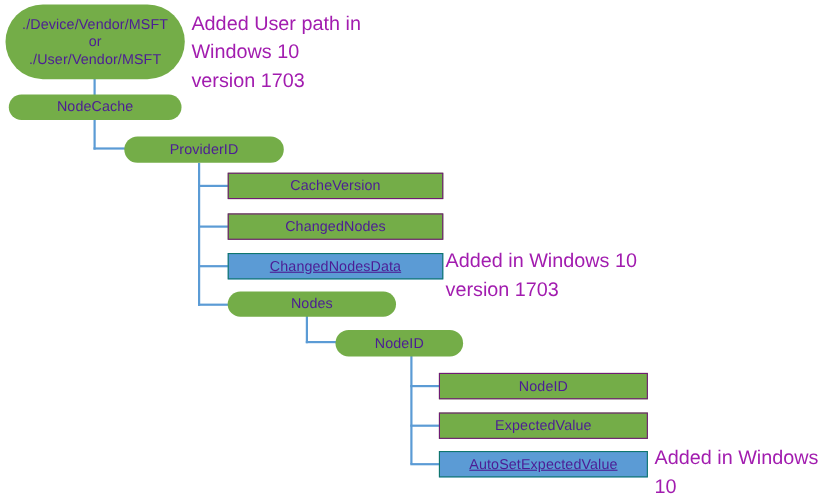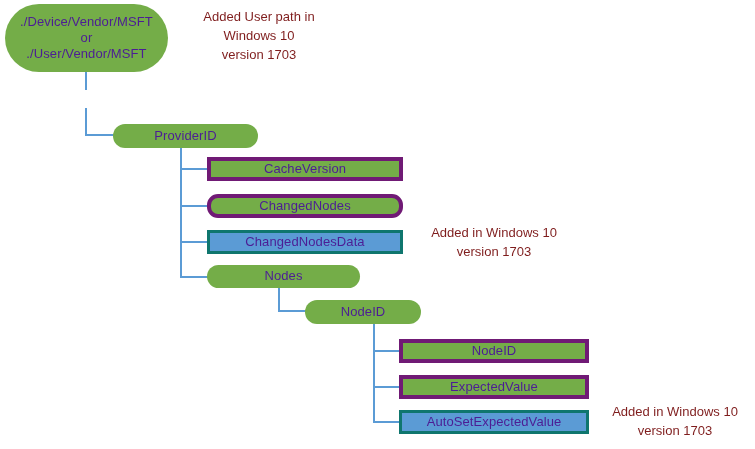--- a/index.html
+++ b/index.html
@@ -27,47 +27,48 @@
     color: #4c1d95;
     font-size: 13px;
     line-height: 1.25;
     text-align: center;
     letter-spacing: 0.1px;
     white-space: pre-line;
     z-index: 3;
   }
   .node.green {
     background: #74AD48;
-    border: 4px solid #701a75;
+    border: 1px solid #701a75;
   }
   .node.blue {
     background: #5B9BD5;
-    border: 3px solid #0f766e;
+    border: 1px solid #0f766e;
+    text-decoration: underline;
   }
   .node.pill {
     border-radius: 999px;
     border: none;
   }
   .node.italic {
   }
   
   .conn {
     position: absolute;
     background: #5B9BD5;
     z-index: 1;
   }
   .conn.v { width: 2px; }
   .conn.h { height: 2px; }
   
   .annot {
     position: absolute;
-    color: #7f1d1d;
-    font-size: 13px;
+    color: #a21caf;
+    font-size: 18px;
     line-height: 1.45;
-    text-align: center;
+    text-align: left;
     white-space: pre-line;
     z-index: 2;
   }
 </style>
 </head>
 <body>
 
 <div id="canvas">
 
   <div class="conn v" style="left:85px; top:70px; height:20px;"></div>
@@ -86,26 +87,27 @@
 
   <div class="conn v" style="left:373px; top:323px; height:99px;"></div>
   <div class="conn h" style="left:373px; top:350px; width:27px;"></div>
   <div class="conn h" style="left:373px; top:386px; width:27px;"></div>
   <div class="conn h" style="left:373px; top:421px; width:27px;"></div>
 
   <div class="node green pill" style="left:5px; top:4px; width:163px; height:68px;">./Device/Vendor/MSFT
 or
 ./User/Vendor/MSFT</div>
 
+  <div class="node green pill" style="left:8px; top:86px; width:157px; height:23px;">NodeCache</div>
 
   <div class="node green pill italic" style="left:113px; top:124px; width:145px; height:24px;">ProviderID</div>
 
   <div class="node green" style="left:207px; top:157px; width:196px; height:24px;">CacheVersion</div>
 
-  <div class="node green" style="left:207px; top:194px; width:196px; height:24px;border-radius:11px;">ChangedNodes</div>
+  <div class="node green" style="left:207px; top:194px; width:196px; height:24px;">ChangedNodes</div>
 
   <div class="node blue" style="left:207px; top:230px; width:196px; height:24px;">ChangedNodesData</div>
 
   <div class="node green pill" style="left:207px; top:265px; width:153px; height:23px;">Nodes</div>
 
   <div class="node green pill italic" style="left:305px; top:300px; width:116px; height:24px;">NodeID</div>
 
   <div class="node green" style="left:399px; top:339px; width:190px; height:24px;">NodeID</div>
 
   <div class="node green" style="left:399px; top:375px; width:190px; height:24px;">ExpectedValue</div>

